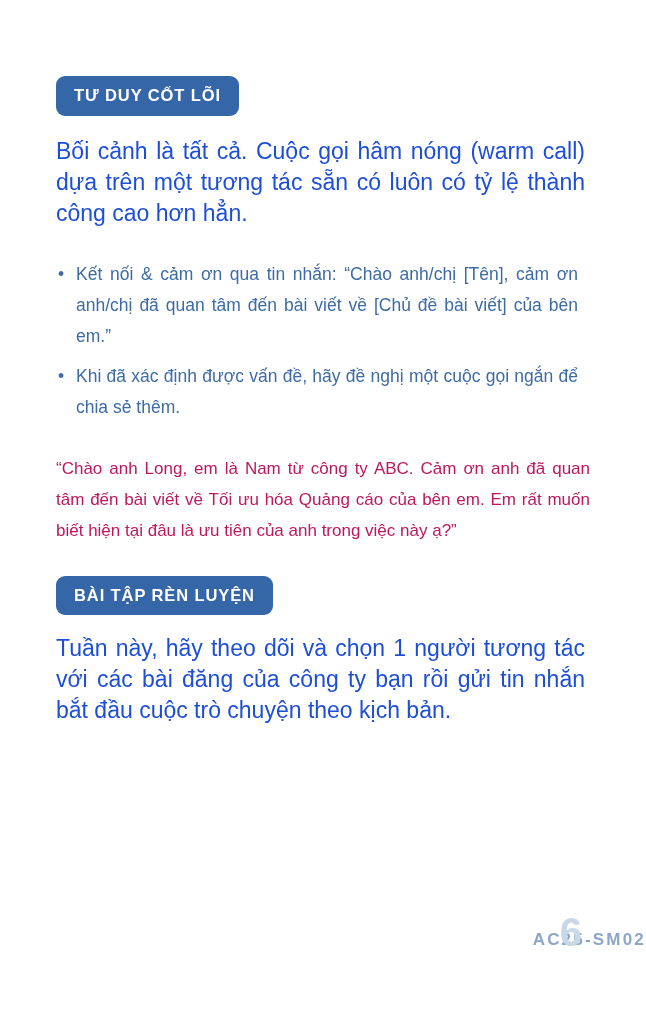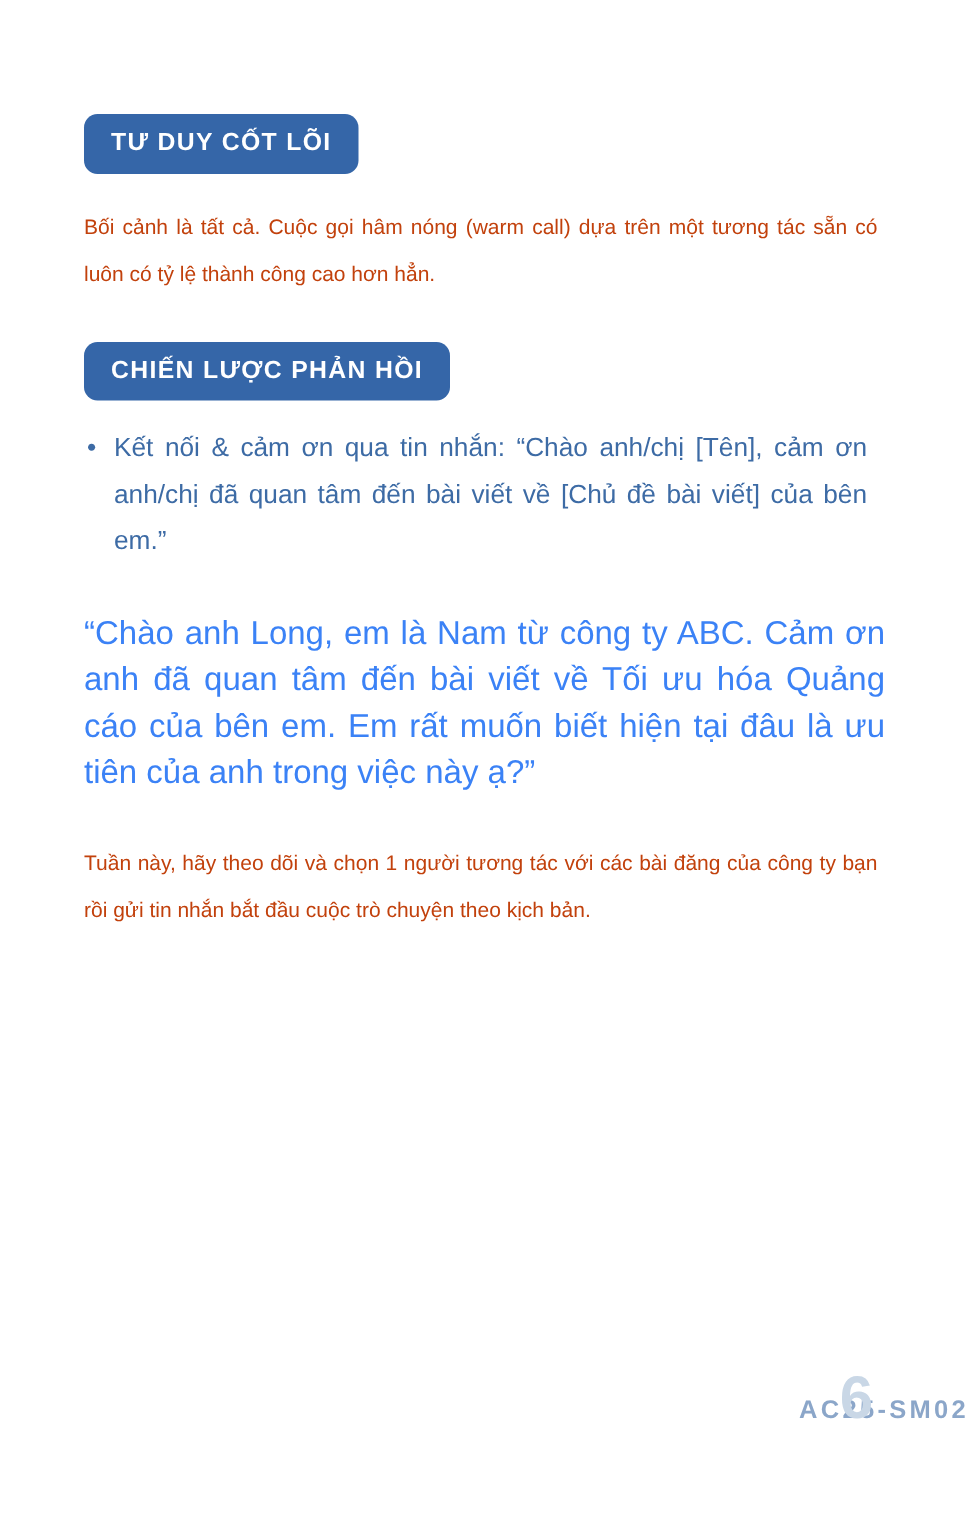--- a/index.html
+++ b/index.html
@@ -27,23 +27,23 @@
     color: #ffffff;
     font-size: 16.5px;
     font-weight: bold;
     letter-spacing: 0.9px;
     padding: 11px 18px 12px 18px;
     border-radius: 9px;
     line-height: 1;
     text-transform: uppercase;
   }
   .para {
-    font-size: 14px;
+    font-size: 23px;
     line-height: 31px;
-    color: #c2410c;
+    color: #1d4ed8;
     text-align: justify;
     margin: 18px 5px 0 0;
   }
   .para.first { margin-top: 20px; }
   .list {
     list-style: none;
     margin: 16px 12px 0 0;
     padding: 0;
   }
   .list li {
@@ -59,23 +59,23 @@
   .list li::before {
     content: "•";
     position: absolute;
     left: 2px;
     top: 0;
     color: #3d6ba5;
   }
   .sec { margin-top: 30px; }
   .sec-first { margin-top: 0; }
   .quote {
-    font-size: 22px;
+    font-size: 17px;
     line-height: 31px;
-    color: #3b82f6;
+    color: #be185d;
     text-align: justify;
     margin: 20px 0 0 0;
   }
   .footer {
     position: absolute;
     left: 0;
     right: 0;
     bottom: 52px;
     height: 60px;
   }
@@ -104,31 +104,32 @@
 <body>
 
 <div class="page">
 
   <section class="sec sec-first">
     <div class="badge">TƯ DUY CỐT LÕI</div>
     <p class="para first">Bối cảnh là tất cả. Cuộc gọi hâm nóng (warm call) dựa trên một tương tác sẵn có luôn có tỷ lệ thành công cao hơn hẳn.</p>
   </section>
 
   <section class="sec">
-    <div class="badge">CHIẾN LƯỢC PHẢN HỒI</div>
     <ul class="list">
       <li>Kết nối &amp; cảm ơn qua tin nhắn: “Chào anh/chị [Tên], cảm ơn anh/chị đã quan tâm đến bài viết về [Chủ đề bài viết] của bên em.”</li>
+      <li>Khi đã xác định được vấn đề, hãy đề nghị một cuộc gọi ngắn để chia sẻ thêm.</li>
     </ul>
   </section>
 
   <section class="sec">
     <p class="quote">“Chào anh Long, em là Nam từ công ty ABC. Cảm ơn anh đã quan tâm đến bài viết về Tối ưu hóa Quảng cáo của bên em. Em rất muốn biết hiện tại đâu là ưu tiên của anh trong việc này ạ?”</p>
   </section>
 
   <section class="sec">
+    <div class="badge">BÀI TẬP RÈN LUYỆN</div>
     <p class="para">Tuần này, hãy theo dõi và chọn 1 người tương tác với các bài đăng của công ty bạn rồi gửi tin nhắn bắt đầu cuộc trò chuyện theo kịch bản.</p>
   </section>
 
   <div class="footer">
     <div class="footer-code">AC25-SM02</div>
     <div class="page-number">6</div>
   </div>
 
 </div>
 

